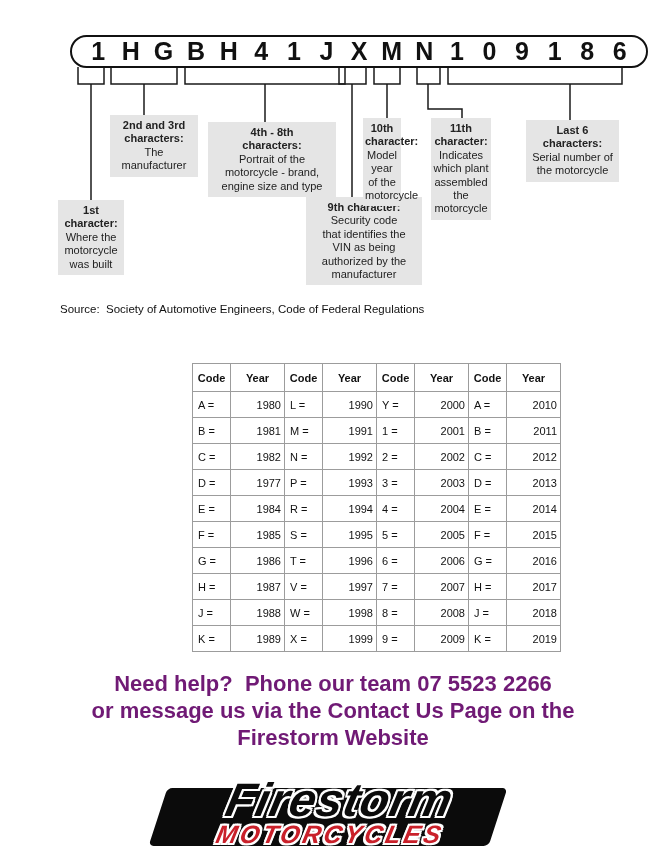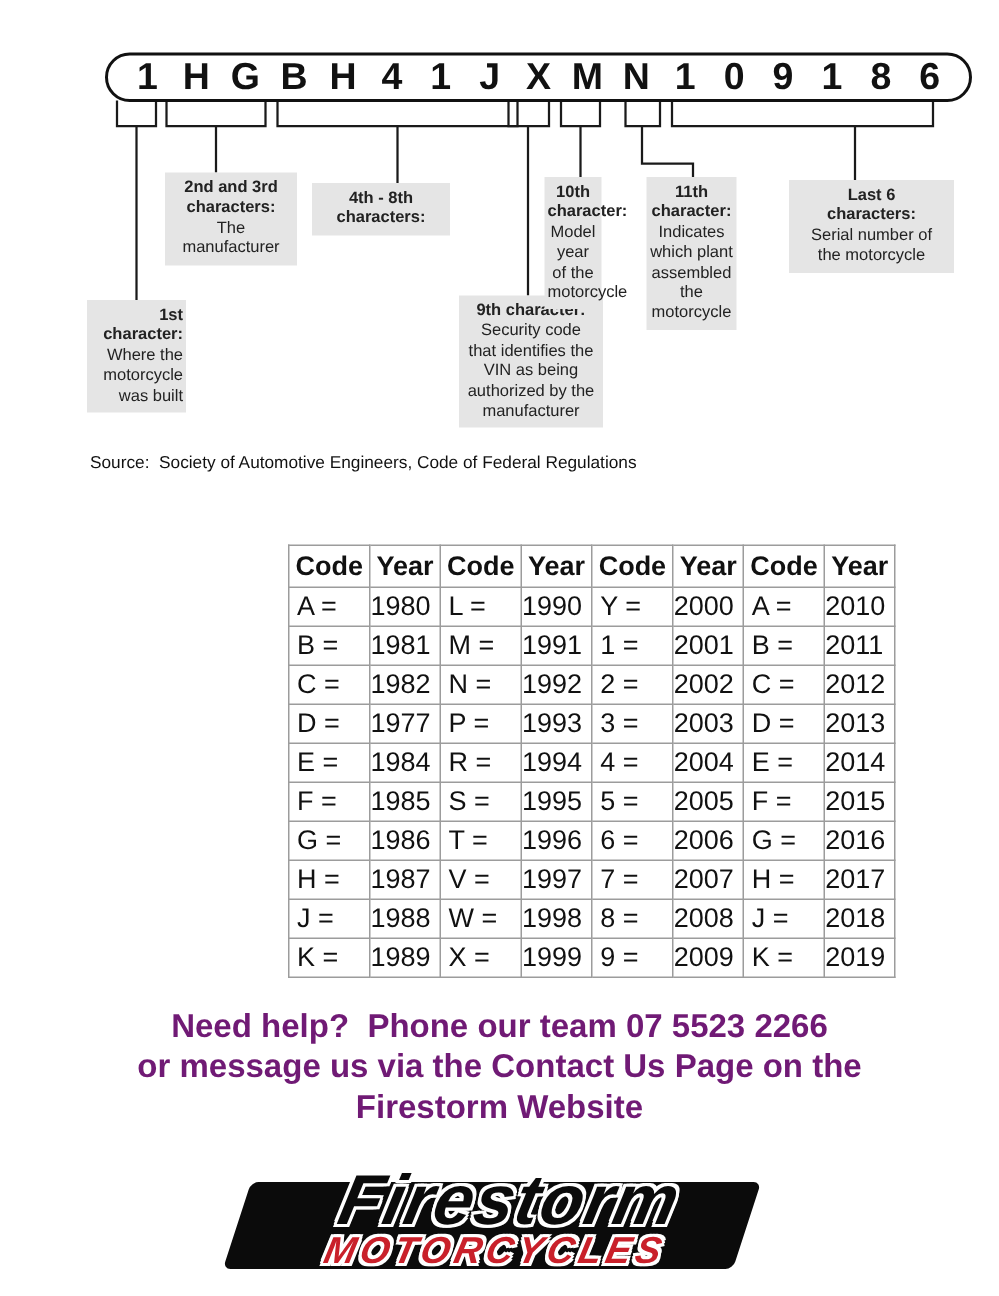--- a/index.html
+++ b/index.html
@@ -35,28 +35,28 @@
 
   
   .source-note {
     position: absolute; left: 60px; top: 303px; font-size: 11.5px;
     white-space: pre; color: #111; z-index: 2; text-align: center;
   }
 
   
   .year-table {
     position: absolute; left: 192px; top: 363px; border-collapse: collapse;
-    font-size: 18px; color: #111; z-index: 2;
+    font-size: 11px; color: #111; z-index: 2;
   }
   .year-table th, .year-table td {
     border: 1px solid var(--table-border, #9c9c9c); height: 23px; box-sizing: content-box;
   }
   .year-table th { font-weight: bold; text-align: center; padding: 2px 4px; }
   .year-table td.code-cell { width: 30px; text-align: left; padding: 1px 2px 1px 5px; }
-  .year-table td.year-cell { width: 32px; padding: 1px 3px 1px 0; }
+  .year-table td.year-cell { width: 32px; text-align: right; padding: 1px 3px 1px 18px; }
 
   
   .help-text {
     position: absolute; left: 0; top: 670px; width: 666px; text-align: center;
     font-weight: bold; font-size: 22px; line-height: 1.23; color: #701a75;
     white-space: pre-wrap; z-index: 2;
   }
 
   
   .logo-wrap { position: absolute; left: 50%; top: 776px; width: 370px; height: 84px;
@@ -119,41 +119,44 @@
       <span class="vin-char">M</span>
       <span class="vin-char">N</span>
       <span class="vin-char">1</span>
       <span class="vin-char">0</span>
       <span class="vin-char">9</span>
       <span class="vin-char">1</span>
       <span class="vin-char">8</span>
       <span class="vin-char">6</span>
     </div>
 
-  <div class="exp-box" style="left:58px; top:200px; width:66px;text-align:right;">
+  <div class="exp-box" style="left:58px; top:200px; width:66px;">
     <div class="exp-bold">1st
 character:</div>
     <div class="exp-text">Where the
 motorcycle
 was built</div>
   </div>
 
   <div class="exp-box" style="left:110px; top:115px; width:88px;">
     <div class="exp-bold">2nd and 3rd
 characters:</div>
     <div class="exp-text">The
 manufacturer</div>
   </div>
 
-  <div class="exp-box" style="left:208px; top:122px; width:92px;">
+  <div class="exp-box" style="left:208px; top:122px; width:128px;">
     <div class="exp-bold">4th - 8th
 characters:</div>
-  </div>
-
-  <div class="exp-box" style="left:306px; top:197px; width:96px;">
+    <div class="exp-text">Portrait of the
+motorcycle - brand,
+engine size and type</div>
+  </div>
+
+  <div class="exp-box" style="left:306px; top:197px; width:116px;">
     <div class="exp-bold">9th character:</div>
     <div class="exp-text">Security code
 that identifies the
 VIN as being
 authorized by the
 manufacturer</div>
   </div>
 
   <div class="exp-box" style="left:363px; top:118px; width:38px;">
     <div class="exp-bold">10th
@@ -166,21 +169,21 @@
   <div class="exp-box" style="left:431px; top:118px; width:60px;">
     <div class="exp-bold">11th
 character:</div>
     <div class="exp-text">Indicates
 which plant
 assembled
 the
 motorcycle</div>
   </div>
 
-  <div class="exp-box" style="left:526px; top:120px; width:110px;">
+  <div class="exp-box" style="left:526px; top:120px; width:93px;">
     <div class="exp-bold">Last 6
 characters:</div>
     <div class="exp-text">Serial number of
 the motorcycle</div>
   </div>
 
   <div class="source-note">Source:  Society of Automotive Engineers, Code of Federal Regulations</div>
 
   <table class="year-table" id="yearTable">
     <thead>

